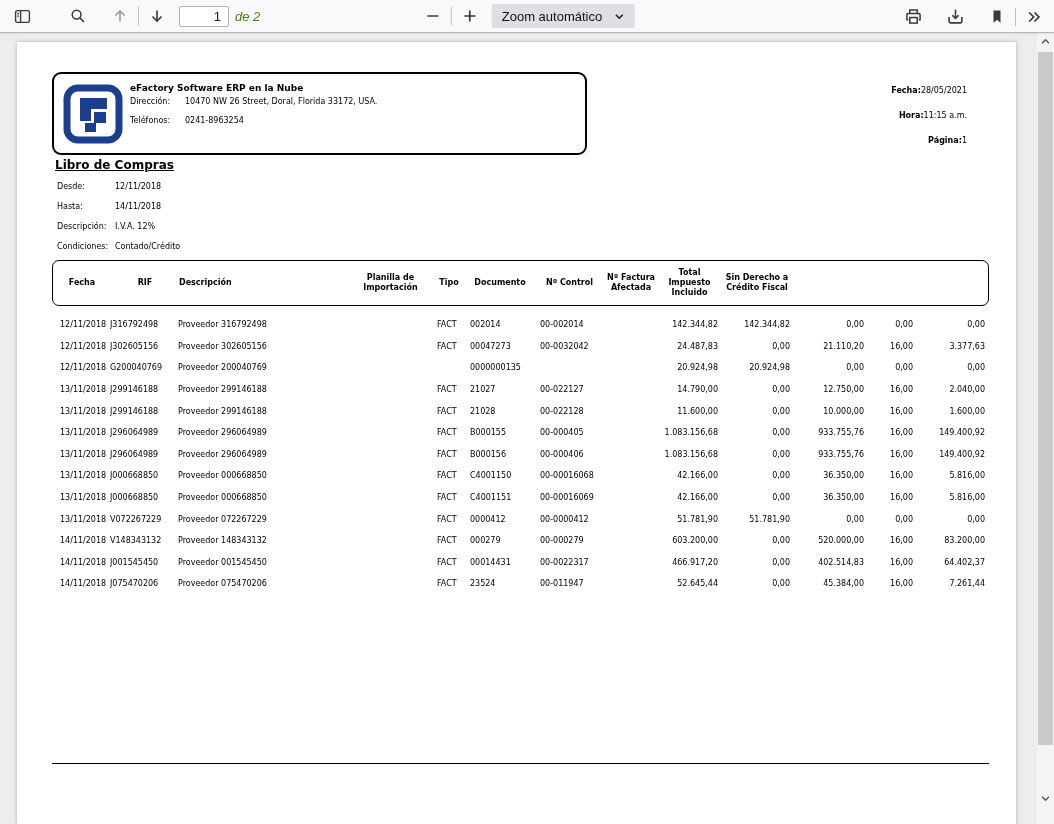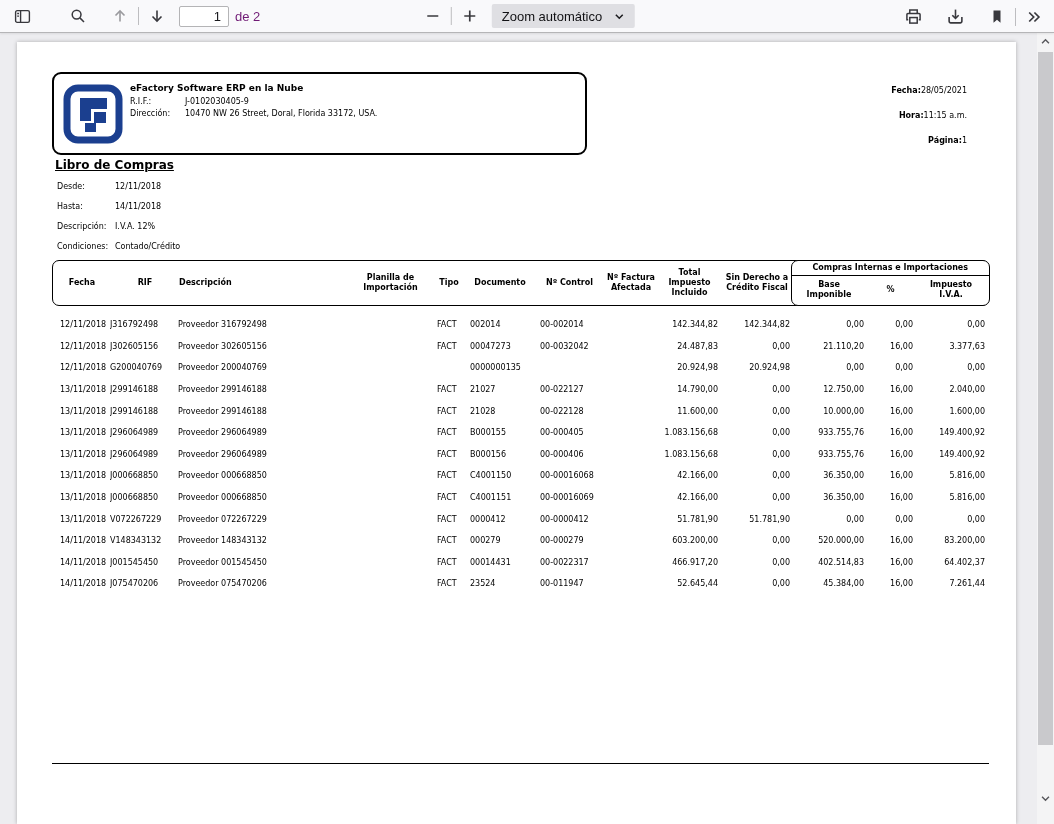--- a/index.html
+++ b/index.html
@@ -13,21 +13,21 @@
   .tb-btn { width:28px; height:26px; display:flex; align-items:center; justify-content:center;
     color:#38383d; border-radius:2px; cursor:default; flex:0 0 auto; }
   .tb-btn.disabled { color:#9a9a9e; }
   .tb-sep { width:1px; height:18px; background:#bdbdc0; margin:0 4px; flex:0 0 auto; }
   .tb-left { display:flex; align-items:center; padding-left:8px; }
   .tb-center { position:absolute; left:50%; transform:translateX(-50%); display:flex; align-items:center; }
   .tb-right { position:absolute; right:6px; top:0; height:33px; display:flex; align-items:center; }
   .page-input { width:50px; height:21px; border:1px solid #b4b4b6; border-radius:2px;
     background:#fff; text-align:right; padding-right:7px; font-size:13px; color:#1a1a1e;
     font-family:"Liberation Sans", sans-serif; margin:0 6px 0 8px; }
-  .page-total { font-size:13px; color:#701a75; }
+  .page-total { font-size:13px; color:#4d7c0f;font-style:italic; }
   .zoom-select { height:24px; background:#dfdfe3; border-radius:2px; display:flex; align-items:center;
     padding:0 10px; margin-left:8px; font-size:13px; color:#111114; gap:12px; cursor:default; }
   .gap12 { width:14px; }
 
   
   .scrollbar { position:absolute; top:33px; right:0; width:17px; height:791px; background:#f4f4f5; }
   .scroll-arrow { position:absolute; left:0; width:17px; height:17px; display:flex;
     align-items:center; justify-content:center; color:#55555a; }
   .scroll-thumb { position:absolute; left:1px; width:15px; background:#c9c9cc; border-radius:0; }
 
@@ -218,26 +218,26 @@
         <svg width="60" height="60" viewBox="0 0 60 60">
           <rect x="4" y="4" width="52" height="52" rx="11" fill="#ffffff" stroke="#1b3f8f" stroke-width="7"></rect>
           <path fill="#1b3f8f" d="M17 14h27v11H28v12H17z"></path>
           <rect x="31" y="28" width="12" height="11" fill="#1b3f8f"></rect>
           <rect x="22" y="39" width="11" height="9" fill="#1b3f8f"></rect>
         </svg>
       </div>
       <div class="company-text">
         <div class="company-name">eFactory Software ERP en la Nube</div>
         <div class="c-row">
-          <span class="lbl">R.I.F.:</span>
-          <span>J-0102030405-9</span>
-        </div>
-        <div class="c-row">
           <span class="lbl">Dirección:</span>
           <span>10470 NW 26 Street, Doral, Florida 33172, USA.</span>
+        </div>
+        <div class="c-row phones">
+          <span class="lbl">Teléfonos:</span>
+          <span>0241-8963254</span>
         </div>
       </div>
     </div>
 
     <div class="meta-row" style="top:44px">
       <span class="lbl">Fecha:</span>
       <span>28/05/2021</span>
     </div>
     <div class="meta-row" style="top:69px">
       <span class="lbl">Hora:</span>
@@ -274,30 +274,20 @@
 Importación</div>
       <div class="hcell c4">Tipo</div>
       <div class="hcell c5">Documento</div>
       <div class="hcell c6">Nº Control</div>
       <div class="hcell c7">Nº Factura
 Afectada</div>
       <div class="hcell c8">Total Impuesto
 Incluido</div>
       <div class="hcell c9">Sin Derecho a
 Crédito Fiscal</div>
-      <div class="hgroup">
-        <div class="hgroup-title">Compras Internas e Importaciones</div>
-        <div class="hgroup-sub">
-          <div class="hcell c10" style="text-align:center;padding-right:0">Base
-Imponible</div>
-          <div class="hcell c11" style="text-align:center;padding-right:0">%</div>
-          <div class="hcell c12" style="text-align:center;padding-right:0">Impuesto
-I.V.A.</div>
-        </div>
-      </div>
     </div>
 
     <div class="tbody">
         <div class="trow">
           <div class="cell c0">12/11/2018</div>
           <div class="cell c1">J316792498</div>
           <div class="cell c2">Proveedor 316792498</div>
           <div class="cell c3"></div>
           <div class="cell c4">FACT</div>
           <div class="cell c5">002014</div>

